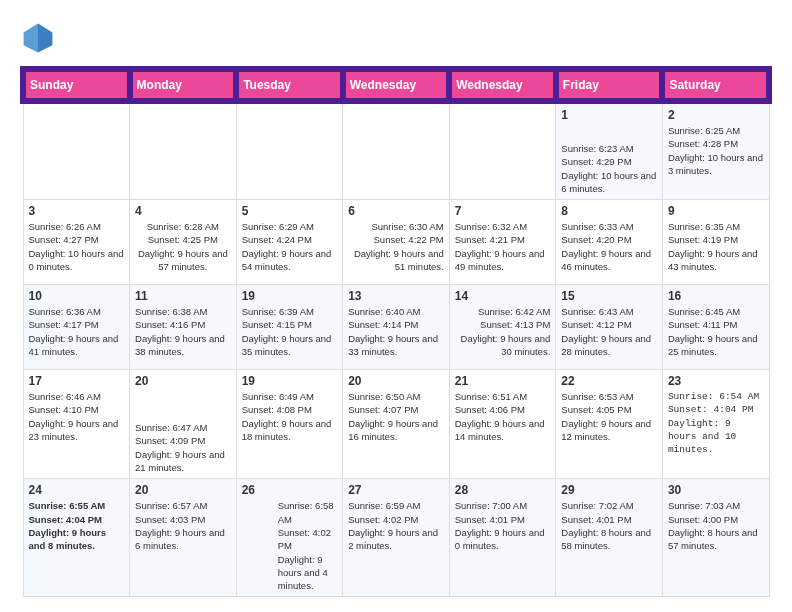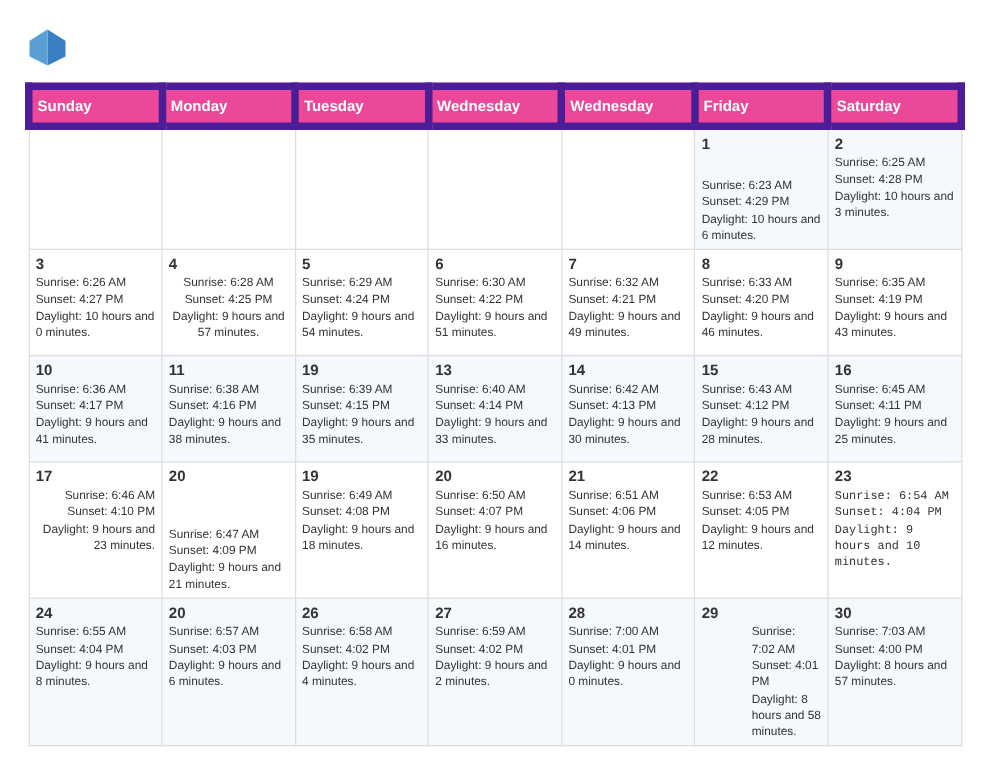--- a/index.html
+++ b/index.html
@@ -154,21 +154,21 @@
 Daylight: 9 hours and 57 minutes.</div>
         </td>
         <td>
           <span class="day-num">5</span>
           <div class="day-info" style="white-space: pre-line;">Sunrise: 6:29 AM
 Sunset: 4:24 PM
 Daylight: 9 hours and 54 minutes.</div>
         </td>
         <td>
           <span class="day-num">6</span>
-          <div class="day-info" style="white-space: pre-line;">Sunrise: 6:30 AM
+          <div class="day-info" style="white-space: pre-line; text-align: right;">Sunrise: 6:30 AM
 Sunset: 4:22 PM
 Daylight: 9 hours and 51 minutes.</div>
         </td>
         <td>
           <span class="day-num">7</span>
           <div class="day-info" style="white-space: pre-line;">Sunrise: 6:32 AM
 Sunset: 4:21 PM
 Daylight: 9 hours and 49 minutes.</div>
         </td>
         <td>
@@ -204,41 +204,41 @@
 Daylight: 9 hours and 35 minutes.</div>
         </td>
         <td>
           <span class="day-num">13</span>
           <div class="day-info" style="white-space: pre-line;">Sunrise: 6:40 AM
 Sunset: 4:14 PM
 Daylight: 9 hours and 33 minutes.</div>
         </td>
         <td>
           <span class="day-num">14</span>
-          <div class="day-info" style="white-space: pre-line;">Sunrise: 6:42 AM
+          <div class="day-info" style="white-space: pre-line; text-align: right;">Sunrise: 6:42 AM
 Sunset: 4:13 PM
 Daylight: 9 hours and 30 minutes.</div>
         </td>
         <td>
           <span class="day-num">15</span>
           <div class="day-info" style="white-space: pre-line;">Sunrise: 6:43 AM
 Sunset: 4:12 PM
 Daylight: 9 hours and 28 minutes.</div>
         </td>
         <td>
           <span class="day-num">16</span>
           <div class="day-info" style="white-space: pre-line;">Sunrise: 6:45 AM
 Sunset: 4:11 PM
 Daylight: 9 hours and 25 minutes.</div>
         </td>
       </tr>
       <tr>
         <td>
           <span class="day-num">17</span>
-          <div class="day-info" style="white-space: pre-line; text-align: right;">Sunrise: 6:46 AM
+          <div class="day-info" style="white-space: pre-line;">Sunrise: 6:46 AM
 Sunset: 4:10 PM
 Daylight: 9 hours and 23 minutes.</div>
         </td>
         <td>
           <span class="day-num">20</span>
           <div class="day-info" style="white-space: pre-line; margin-top: 33px;">Sunrise: 6:47 AM
 Sunset: 4:09 PM
 Daylight: 9 hours and 21 minutes.</div>
         </td>
         <td>
@@ -268,51 +268,51 @@
         <td>
           <span class="day-num">23</span>
           <div class="day-info" style="white-space: pre-line; font-family: Liberation Mono, monospace;">Sunrise: 6:54 AM
 Sunset: 4:04 PM
 Daylight: 9 hours and 10 minutes.</div>
         </td>
       </tr>
       <tr>
         <td>
           <span class="day-num">24</span>
-          <div class="day-info" style="white-space: pre-line;">Sunrise: 6:55 AM
+          <div class="day-info" style="white-space: pre-line; font-weight: bold;">Sunrise: 6:55 AM
 Sunset: 4:04 PM
 Daylight: 9 hours and 8 minutes.</div>
         </td>
         <td>
           <span class="day-num">20</span>
           <div class="day-info" style="white-space: pre-line;">Sunrise: 6:57 AM
 Sunset: 4:03 PM
 Daylight: 9 hours and 6 minutes.</div>
         </td>
         <td>
           <span class="day-num">26</span>
-          <div class="day-info" style="white-space: pre-line;">Sunrise: 6:58 AM
+          <div class="day-info" style="white-space: pre-line; margin-left: 36px;">Sunrise: 6:58 AM
 Sunset: 4:02 PM
 Daylight: 9 hours and 4 minutes.</div>
         </td>
         <td>
           <span class="day-num">27</span>
           <div class="day-info" style="white-space: pre-line;">Sunrise: 6:59 AM
 Sunset: 4:02 PM
 Daylight: 9 hours and 2 minutes.</div>
         </td>
         <td>
           <span class="day-num">28</span>
           <div class="day-info" style="white-space: pre-line;">Sunrise: 7:00 AM
 Sunset: 4:01 PM
 Daylight: 9 hours and 0 minutes.</div>
         </td>
         <td>
           <span class="day-num">29</span>
-          <div class="day-info" style="white-space: pre-line; margin-left: 40px;">Sunrise: 7:02 AM
+          <div class="day-info" style="white-space: pre-line;">Sunrise: 7:02 AM
 Sunset: 4:01 PM
 Daylight: 8 hours and 58 minutes.</div>
         </td>
         <td>
           <span class="day-num">30</span>
           <div class="day-info" style="white-space: pre-line;">Sunrise: 7:03 AM
 Sunset: 4:00 PM
 Daylight: 8 hours and 57 minutes.</div>
         </td>
       </tr>

